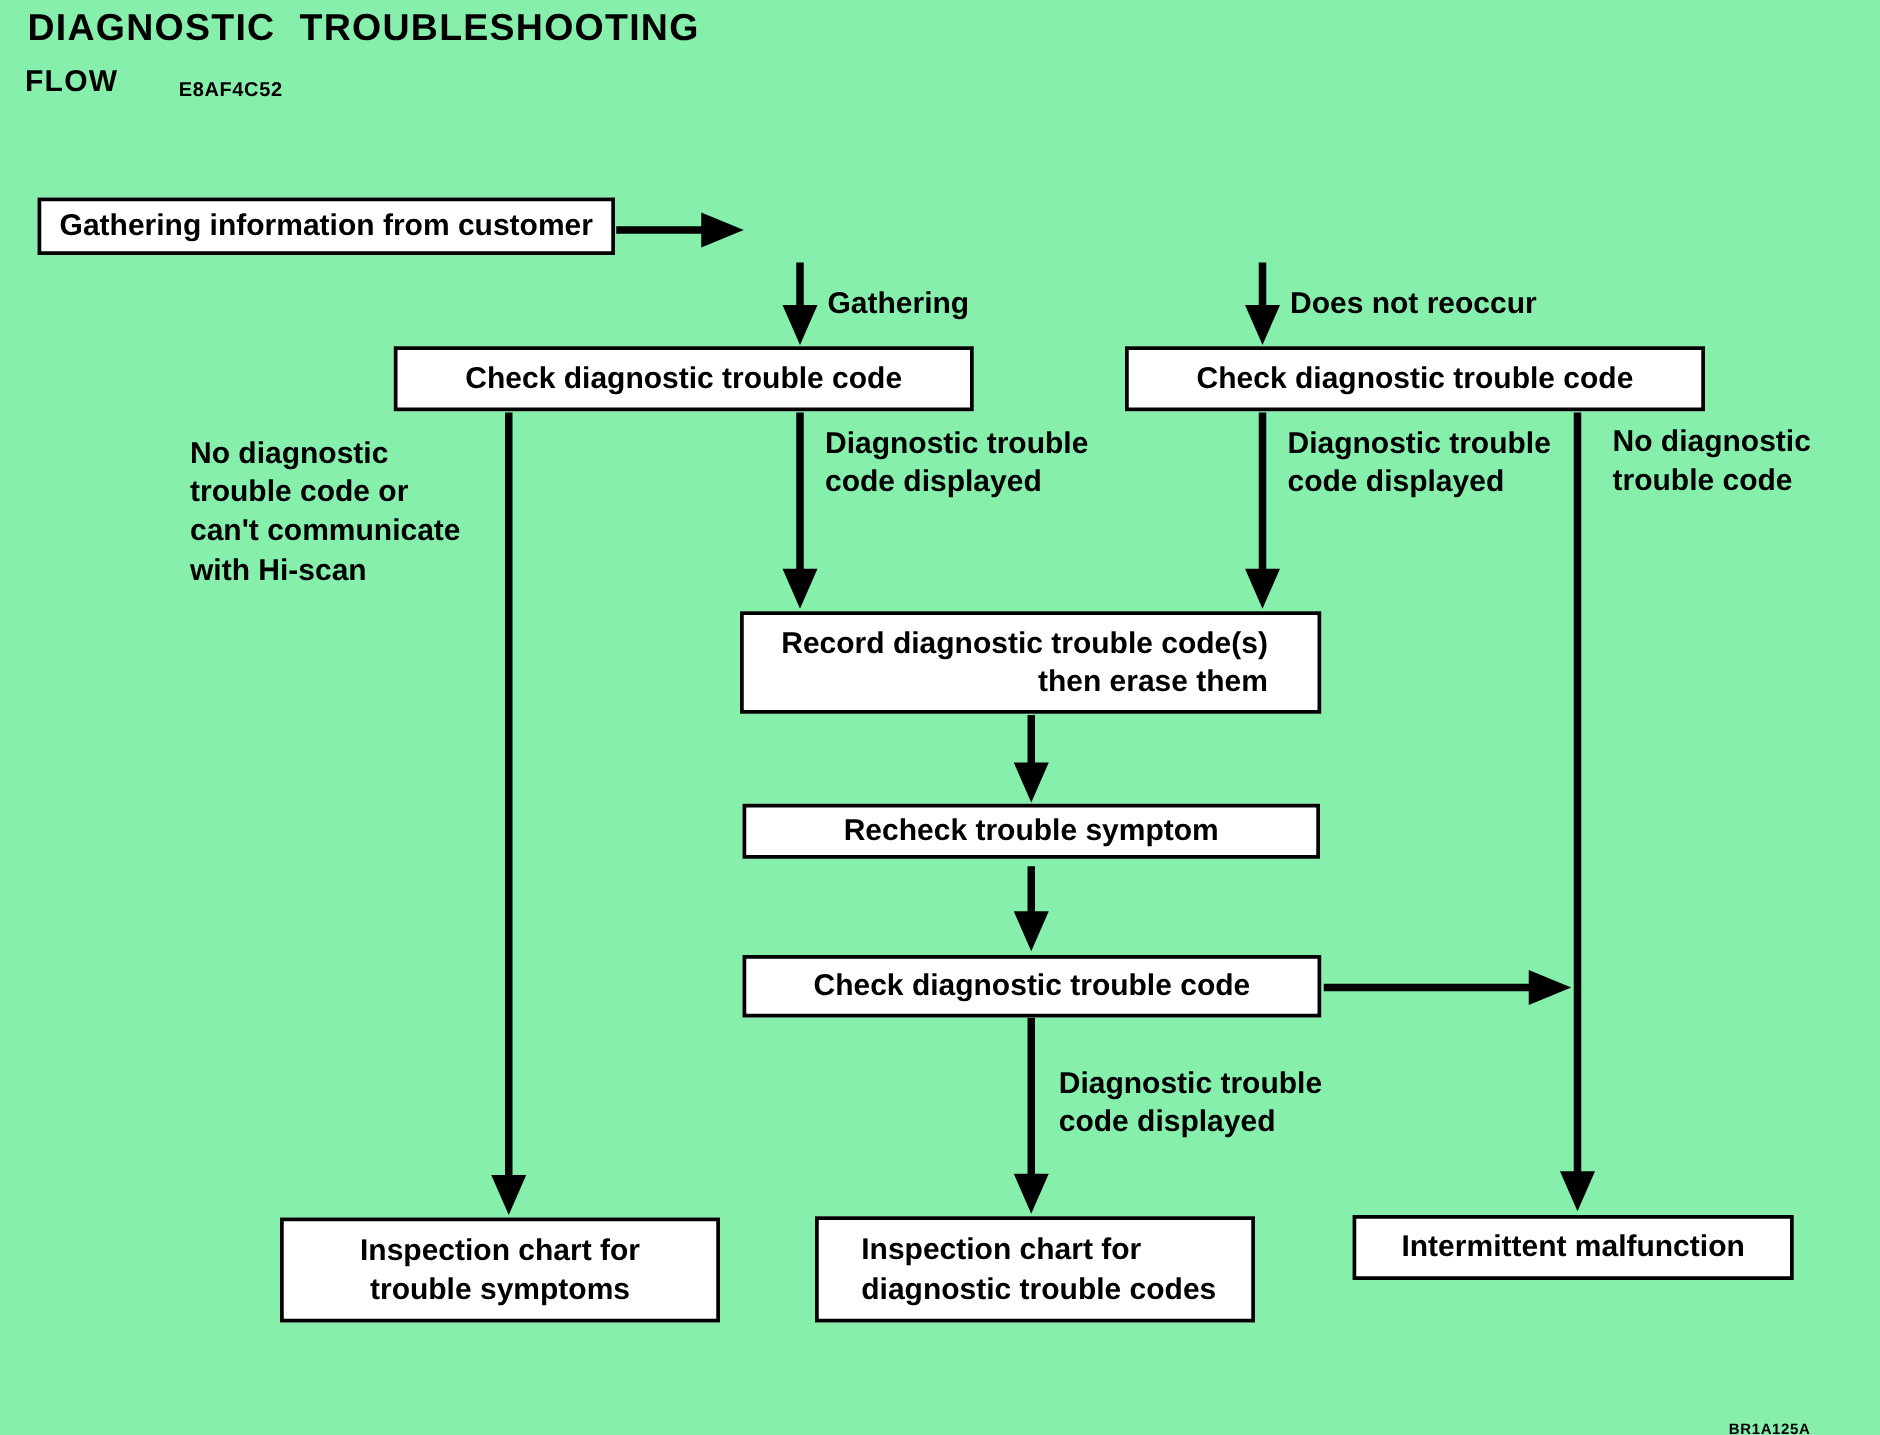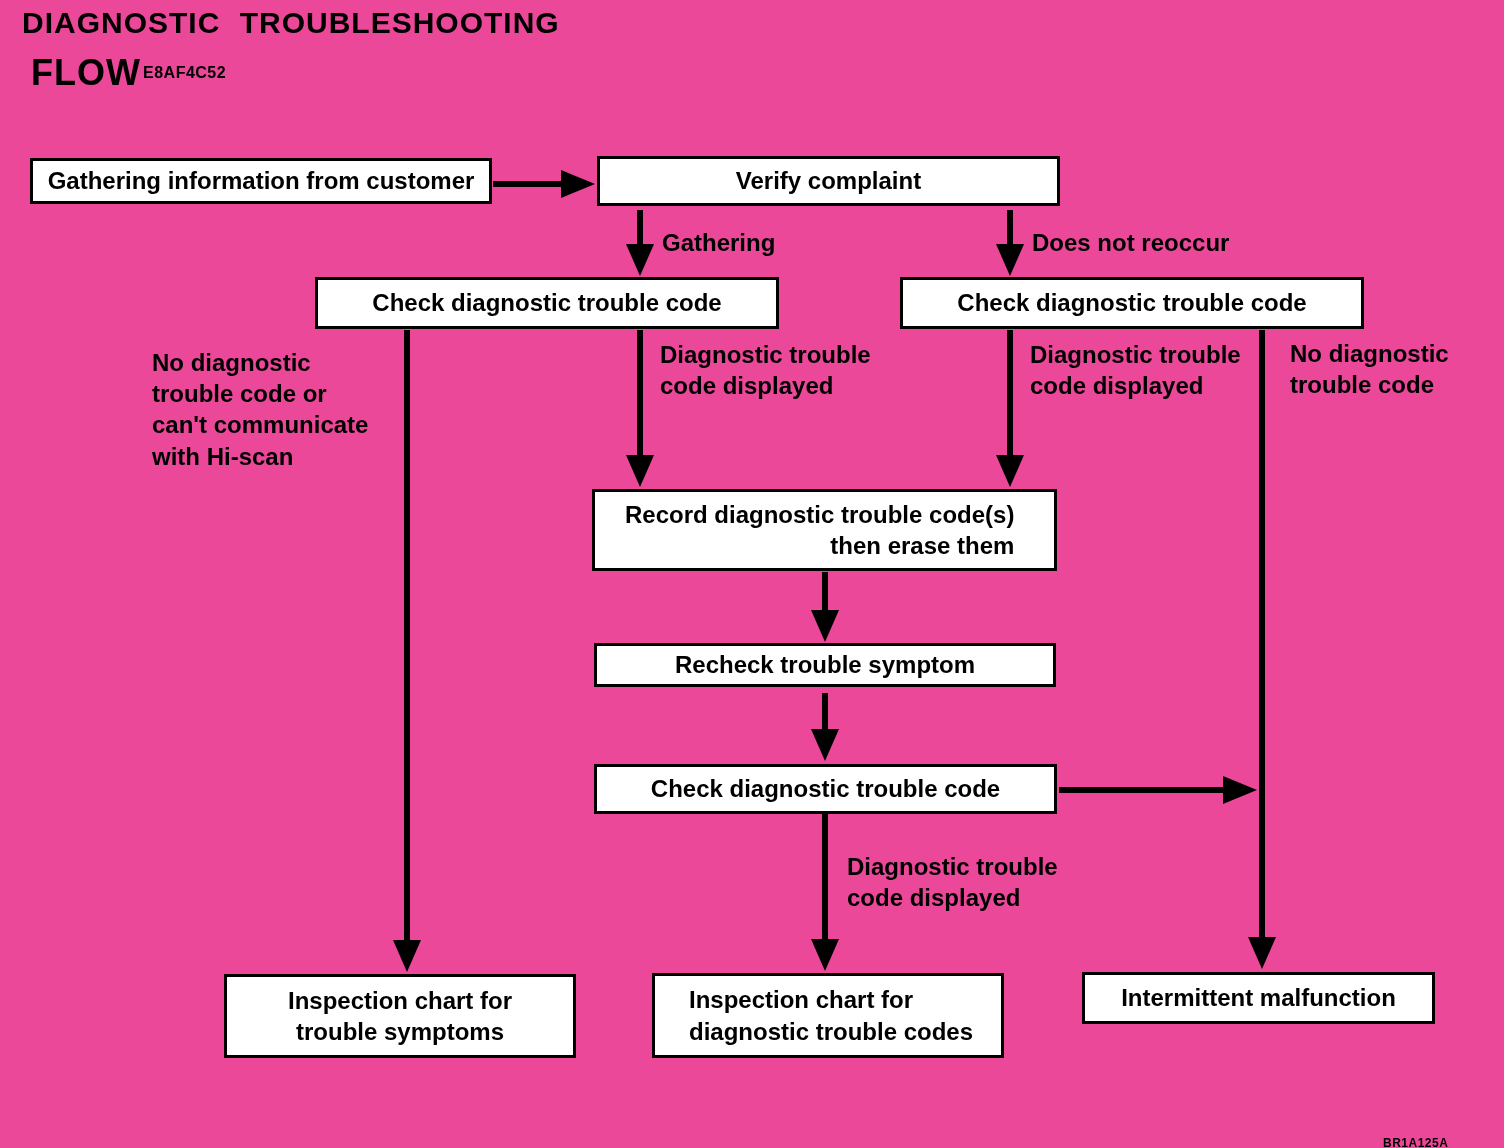--- a/index.html
+++ b/index.html
@@ -1,31 +1,31 @@
 <!DOCTYPE html>
 <html><head>
 <meta charset="utf-8">
 <style>
   html, body { margin: 0; padding: 0; background: #ffffff; }
   .page {
     position: relative;
     width: 1504px;
     height: 1148px;
-    background: #ec4899;
+    background: #86efac;
     color: #000000;
     font-family: "Liberation Sans", "DejaVu Sans", sans-serif;
     overflow: hidden;
   }
   .title-line1 {
     position: absolute; left: 22px; top: 6px;
     font-size: 30px; font-weight: 800; letter-spacing: 1px; word-spacing: 10px;
   }
   .title-line2 {
-    position: absolute; left: 31px; top: 52px;
-    font-size: 36px; font-weight: 800; letter-spacing: 1px;
+    position: absolute; left: 20px; top: 52px;
+    font-size: 24px; font-weight: 800; letter-spacing: 1px;
   }
   .title-code {
     position: absolute; left: 143px; top: 64px;
     font-size: 16px; font-weight: 700; letter-spacing: 0.5px;
   }
   .footer-code {
     position: absolute; left: 1383px; top: 1136px;
     font-size: 12px; font-weight: 700; letter-spacing: 0.5px;
   }
   .node {
@@ -112,21 +112,20 @@
       <polygon points="1223,776 1257,790 1223,804"></polygon>
     </g>
     <g>
       <line x1="825" y1="814" x2="825" y2="941"></line>
       <polygon points="811,939 839,939 825,971"></polygon>
     </g>
   </svg>
 
   <div class="node" style="left:30px; top:158px; width:462px; height:46px;">Gathering information from customer</div>
 
-  <div class="node" style="left:597px; top:156px; width:463px; height:50px;">Verify complaint</div>
 
   <div class="node" style="left:315px; top:277px; width:464px; height:52px;">Check diagnostic trouble code</div>
 
   <div class="node" style="left:900px; top:277px; width:464px; height:52px;">Check diagnostic trouble code</div>
 
   <div class="node align-left" style="left:592px; top:489px; width:465px; height:82px; padding-left:30px;text-align:right;">Record diagnostic trouble code(s)
 then erase them</div>
 
   <div class="node" style="left:594px; top:643px; width:462px; height:44px;">Recheck trouble symptom</div>
 

